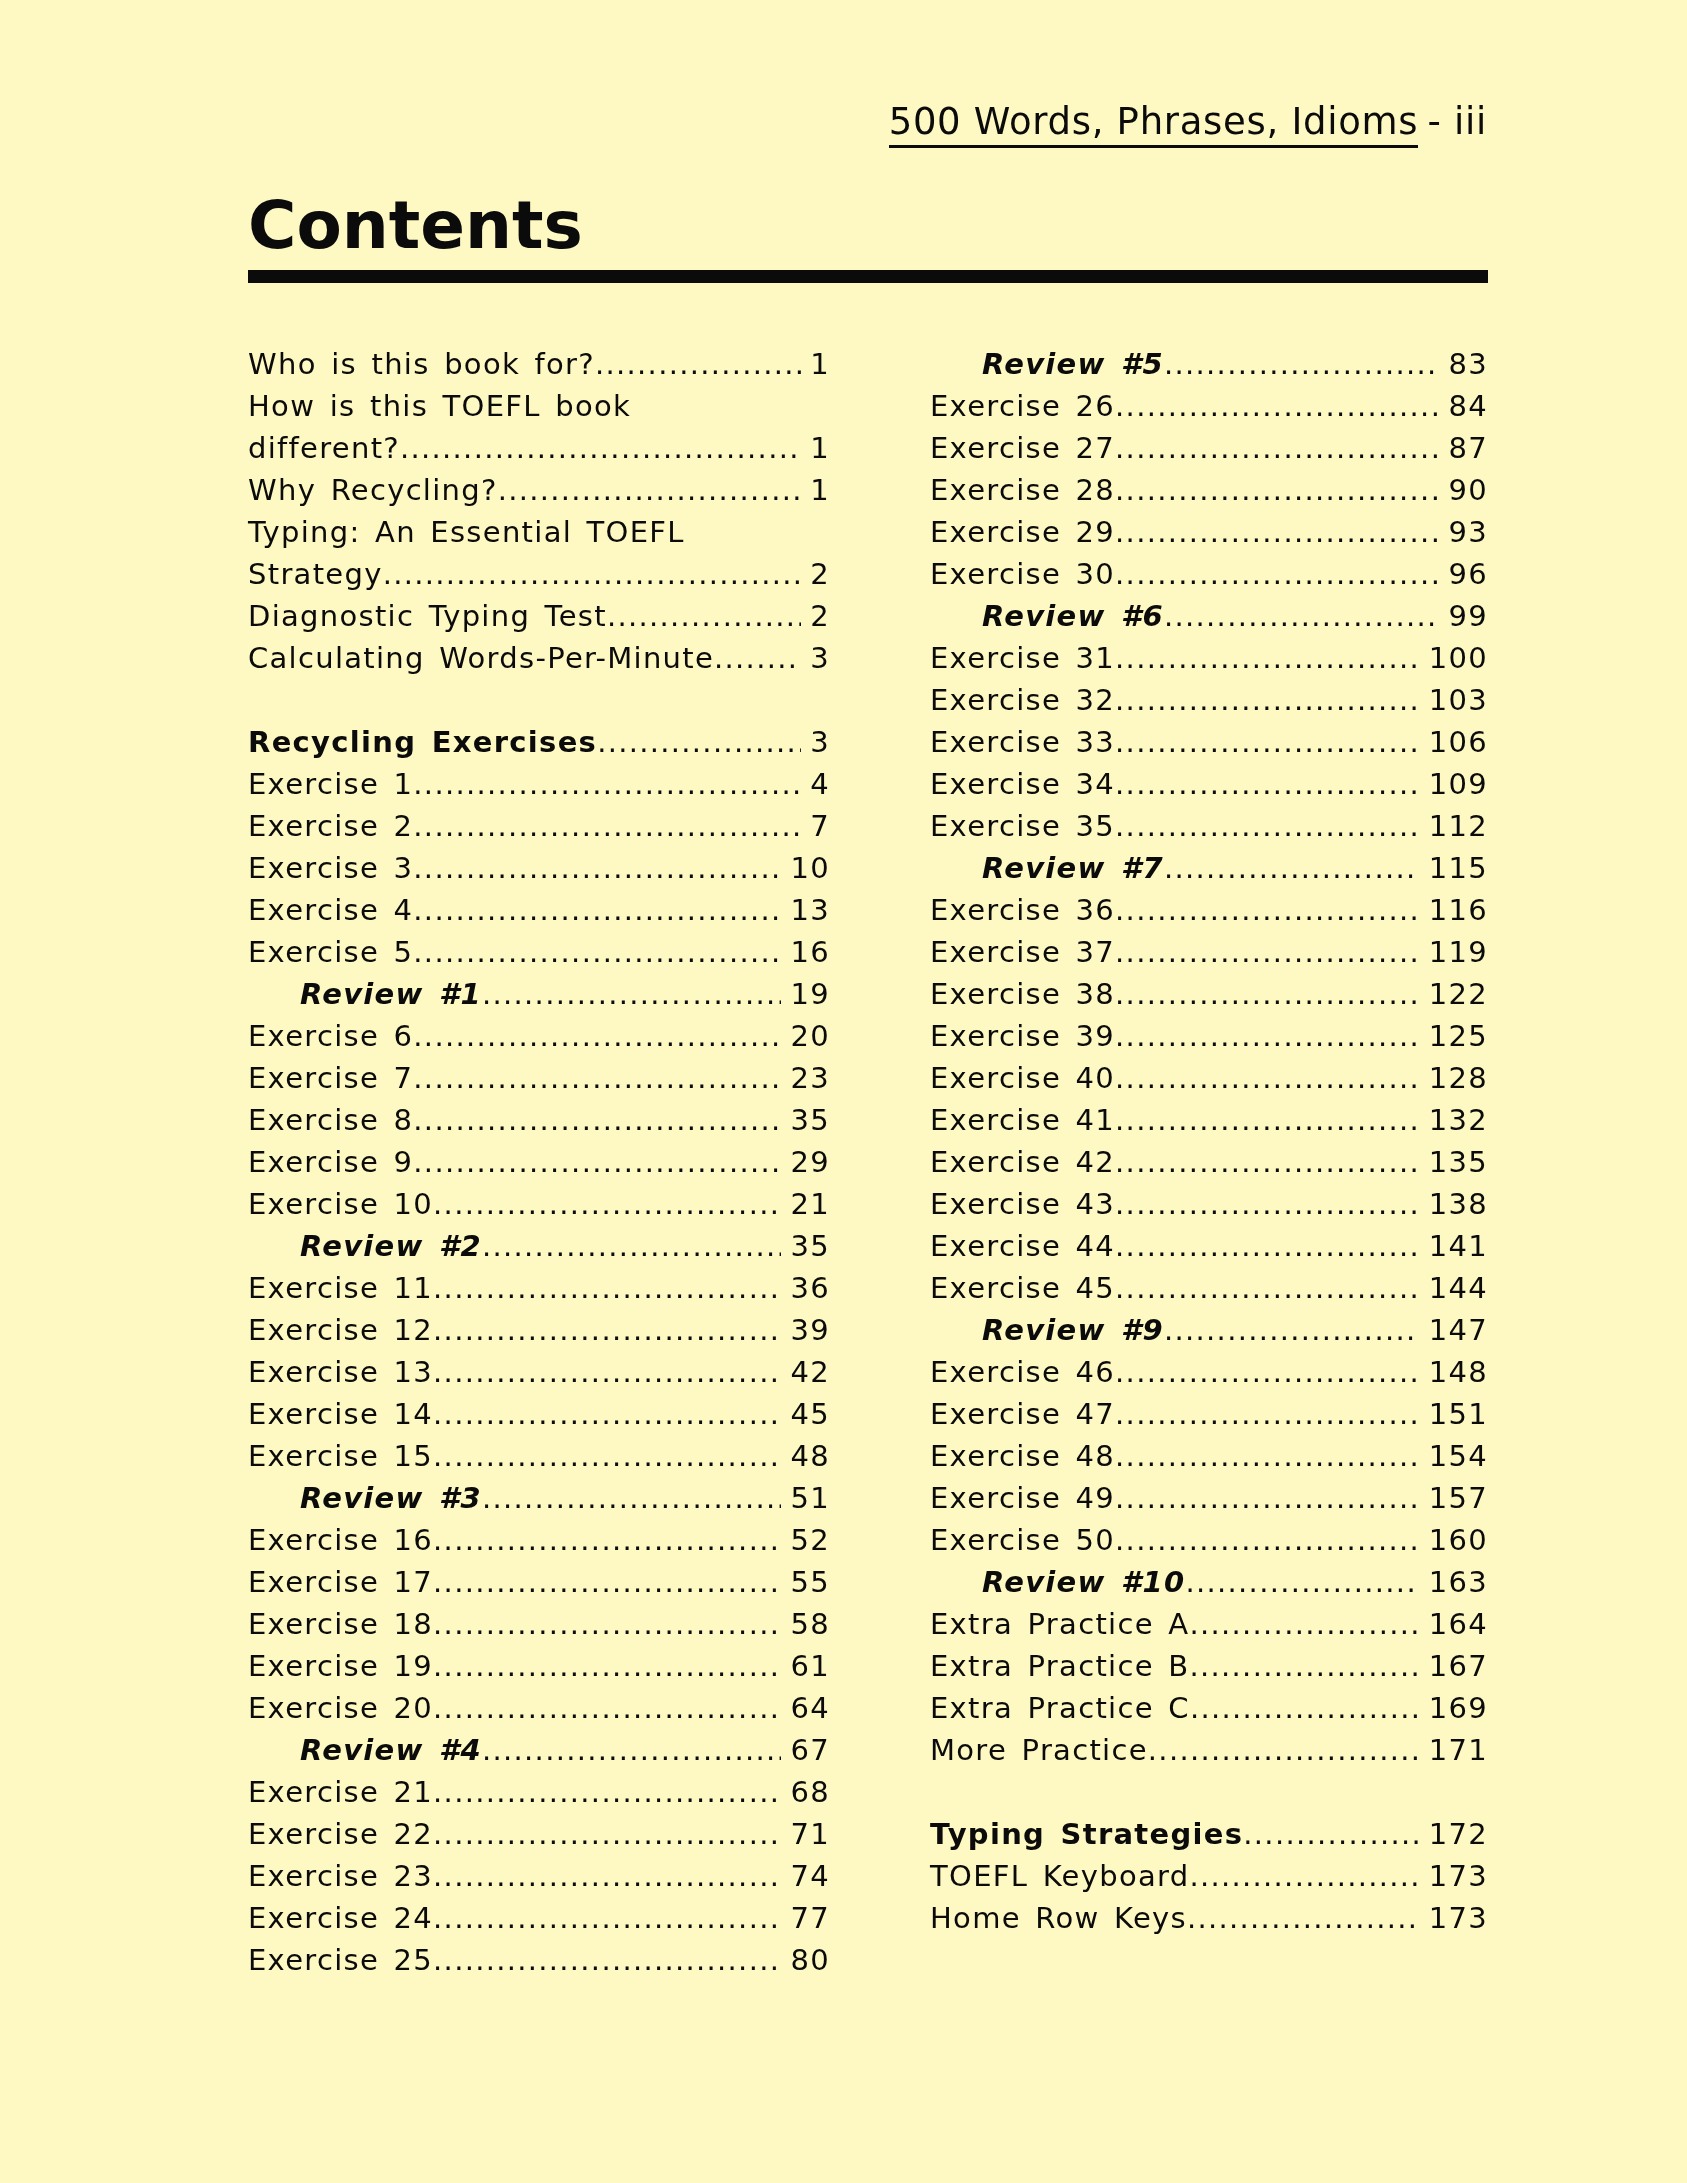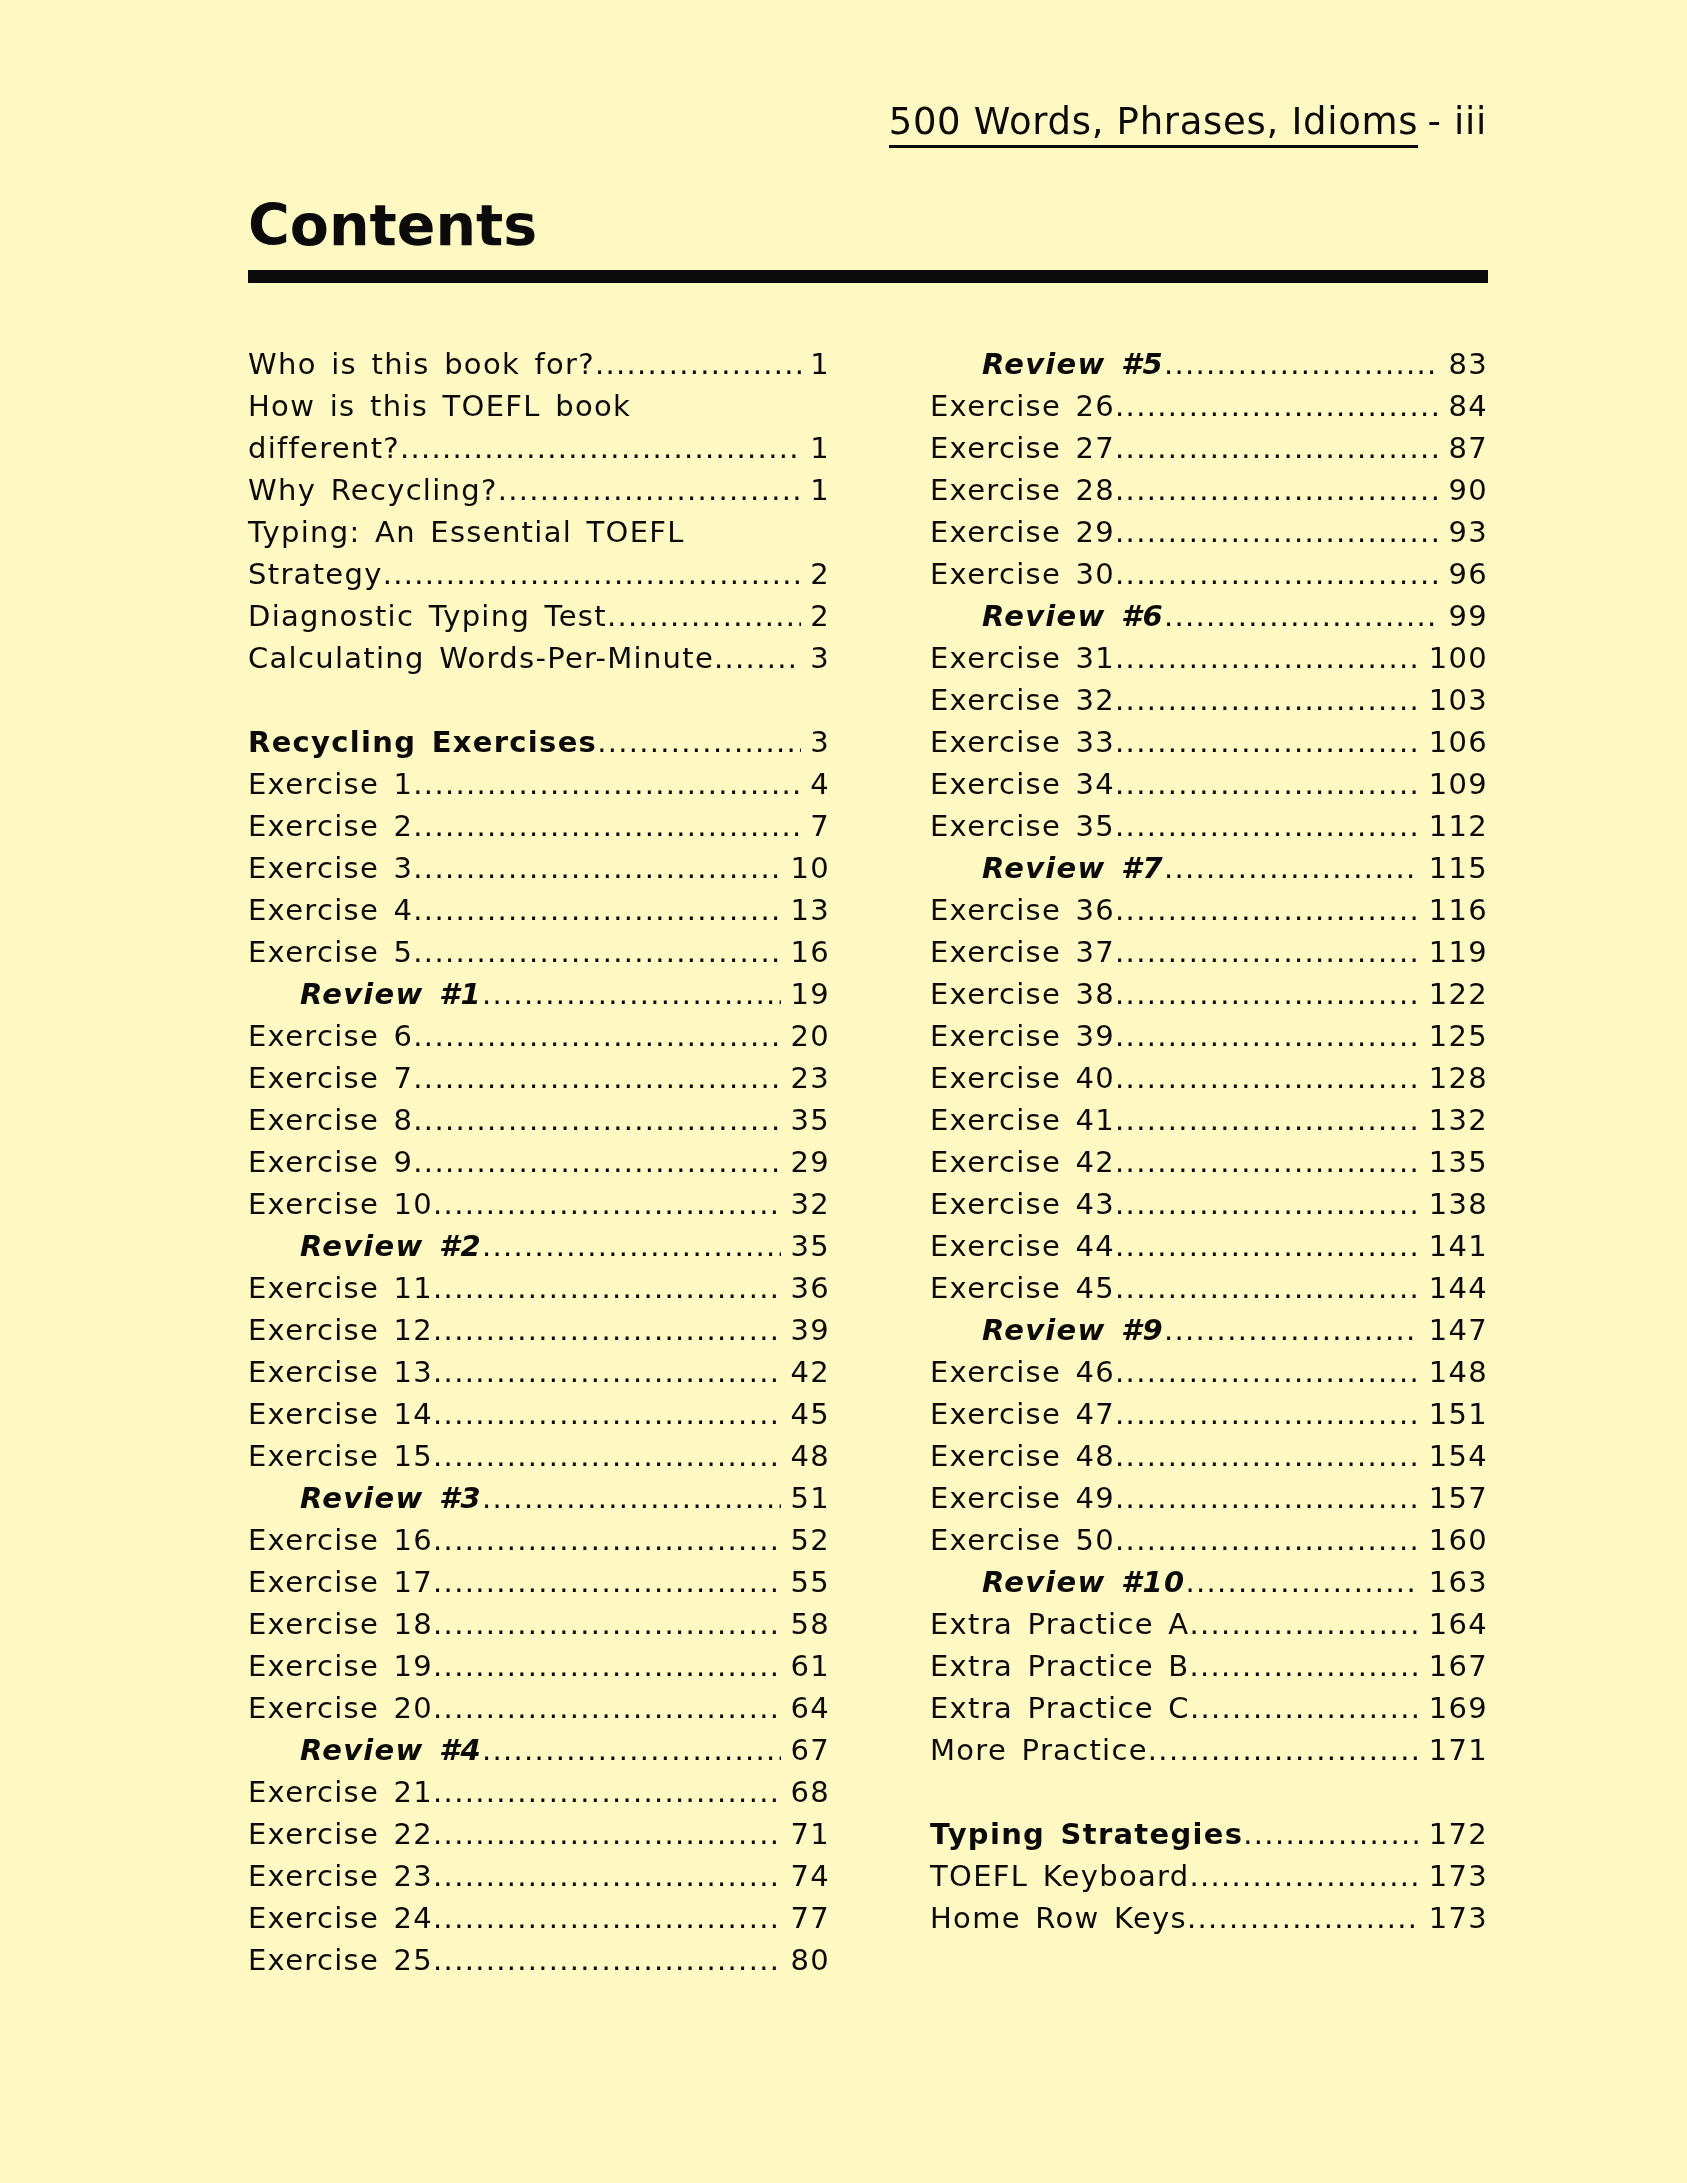--- a/index.html
+++ b/index.html
@@ -15,21 +15,21 @@
     position:absolute;top:101px;right:200px;
     font-size:37px;line-height:42px;letter-spacing:0.7px;white-space:nowrap;
   }
   .running-header .book-title{
     border-bottom:3.3px solid #0b0b0b;
     padding-bottom:2px;
   }
   .running-header .page-marker{margin-left:9.3px;}
   .title{
     position:absolute;left:248px;top:191px;margin:0;
-    font-size:57px;line-height:69px;font-weight:700;letter-spacing:0px;
+    font-size:66px;line-height:69px;font-weight:700;letter-spacing:0px;
   }
   .title-rule{
     position:absolute;left:248px;top:270px;
     width:1240px;height:12.6px;background:#0b0b0b;
   }
   .col{
     position:absolute;top:343px;
     font-size:29px;line-height:42px;
     letter-spacing:1.3px;word-spacing:4px;
   }
@@ -160,21 +160,21 @@
     <span class="pagenum">35</span>
   </div>
       <div class="row">
     <span class="label">Exercise 9</span>
     <span class="dots"></span>
     <span class="pagenum">29</span>
   </div>
       <div class="row">
     <span class="label">Exercise 10</span>
     <span class="dots"></span>
-    <span class="pagenum">32</span>
+    <span class="pagenum">21</span>
   </div>
       <div class="row review">
     <span class="label">Review #2</span>
     <span class="dots"></span>
     <span class="pagenum">35</span>
   </div>
       <div class="row">
     <span class="label">Exercise 11</span>
     <span class="dots"></span>
     <span class="pagenum">36</span>

